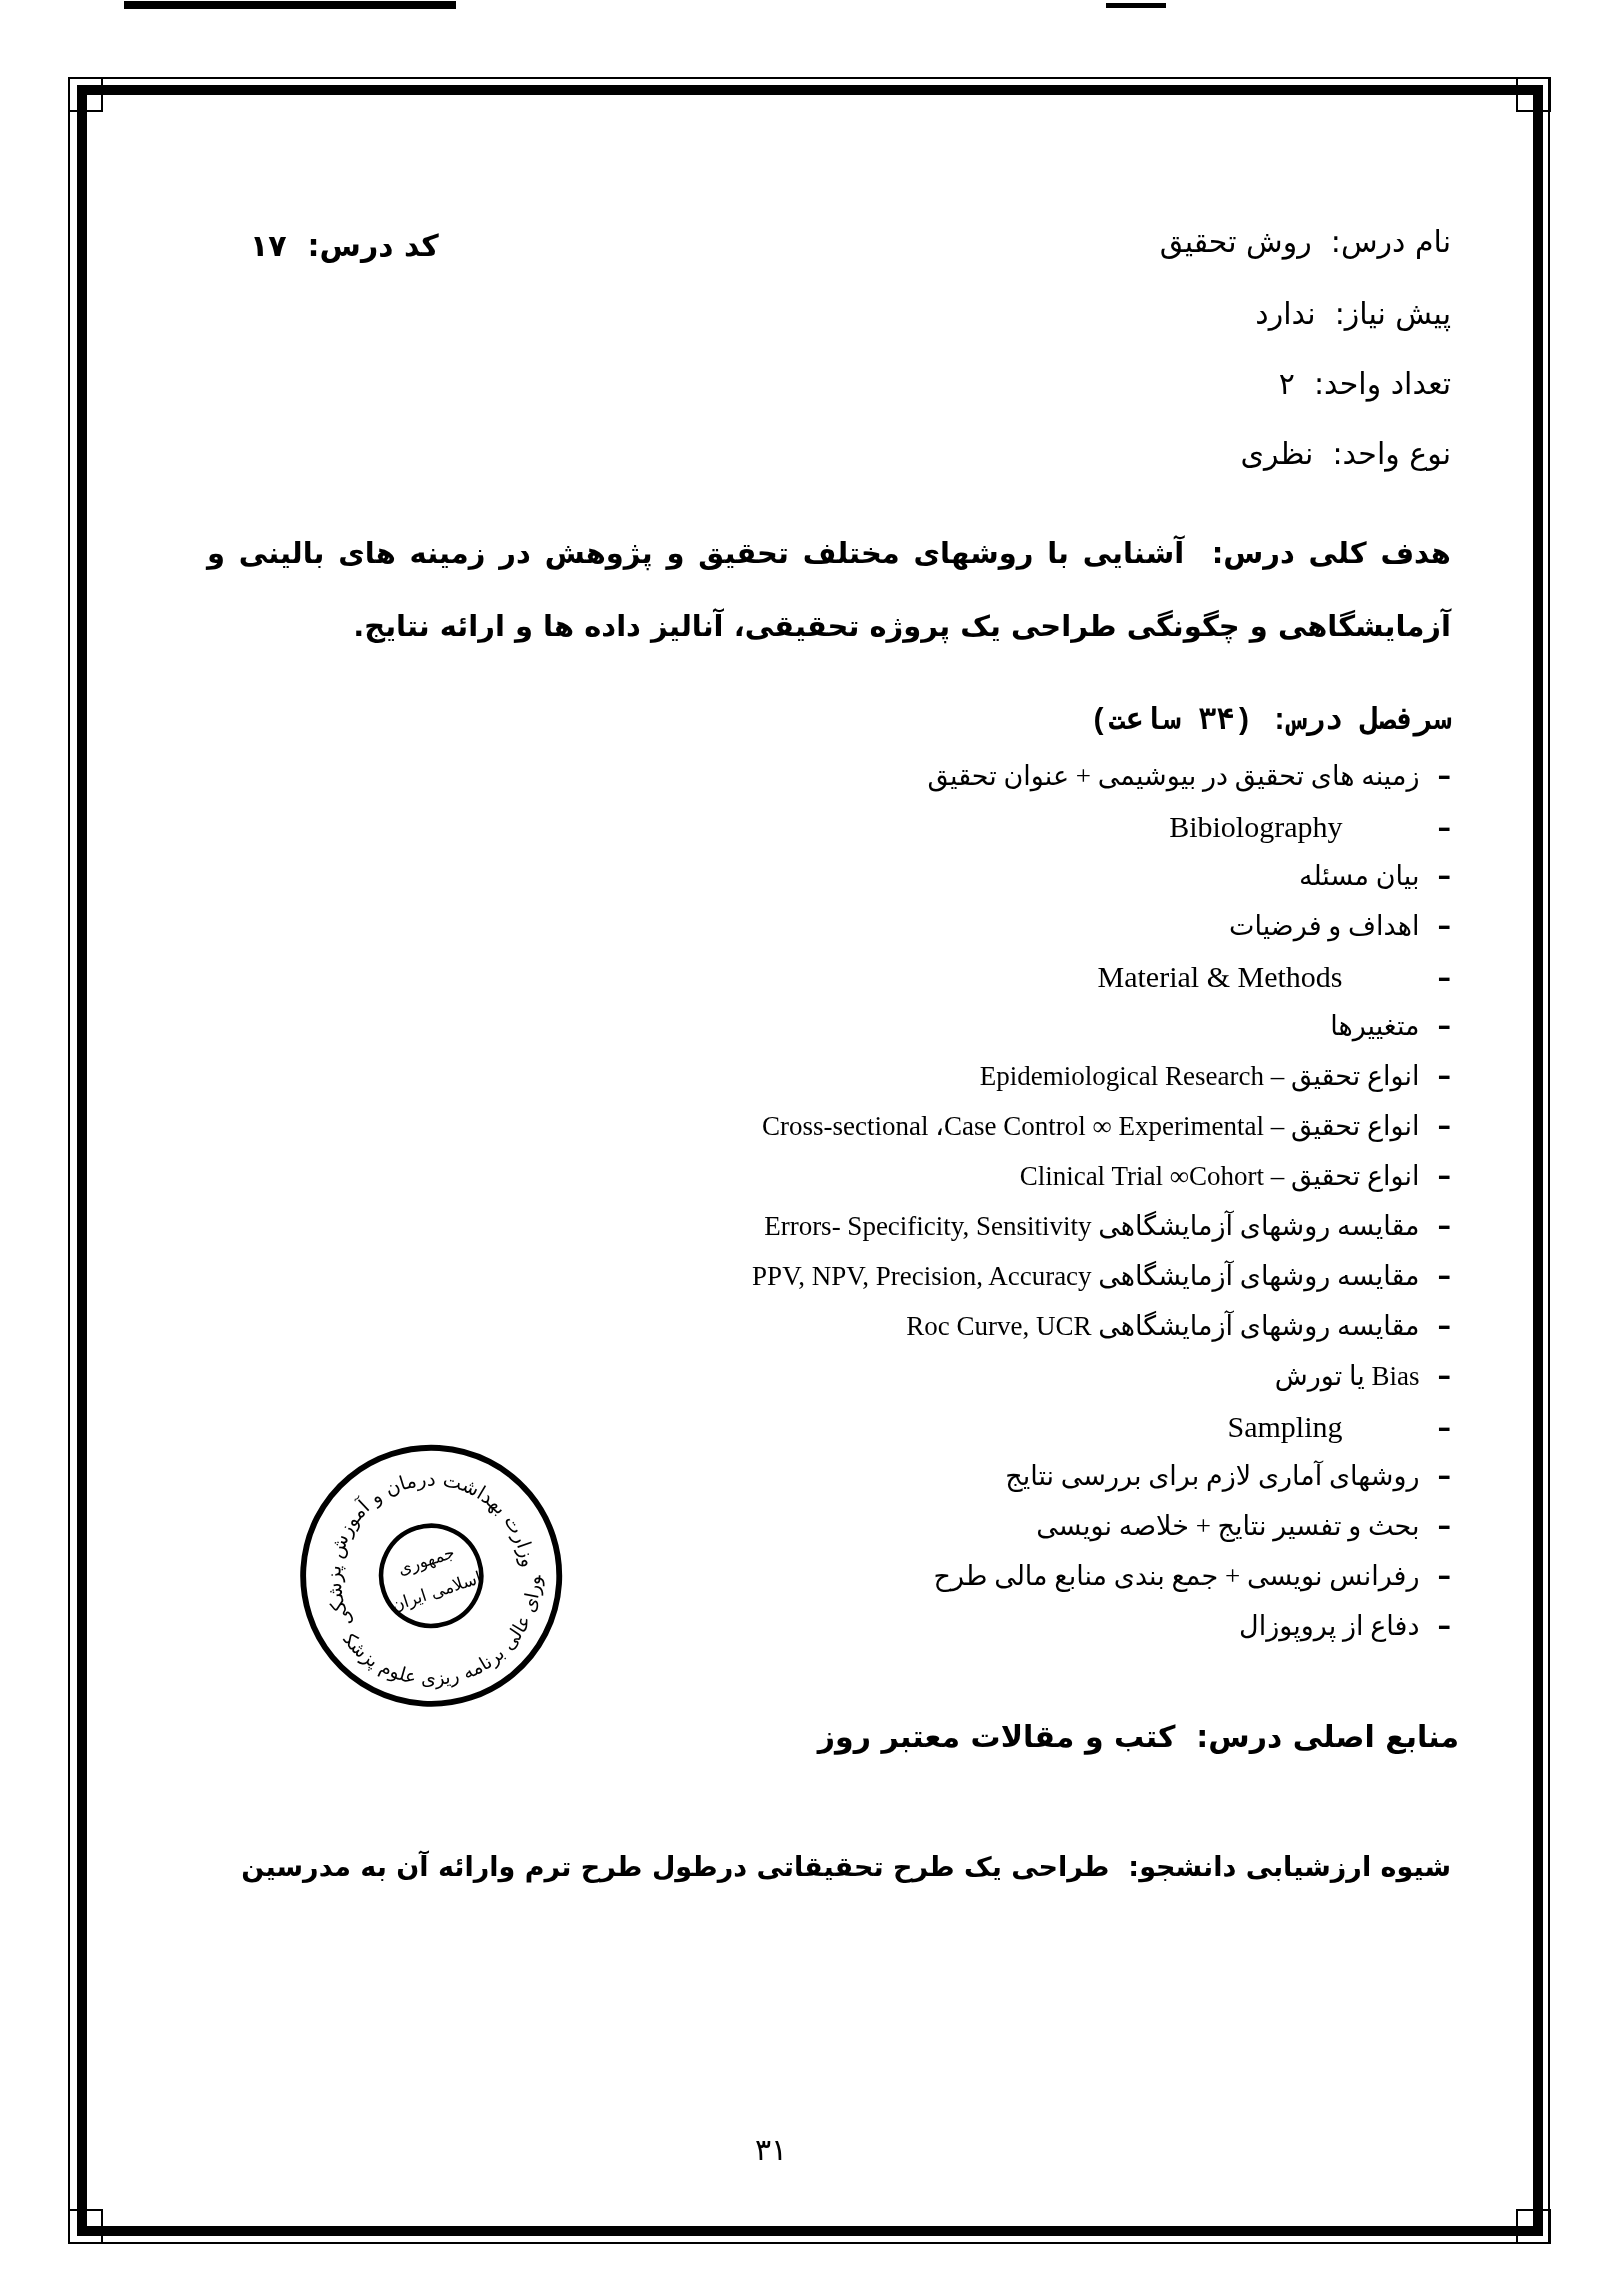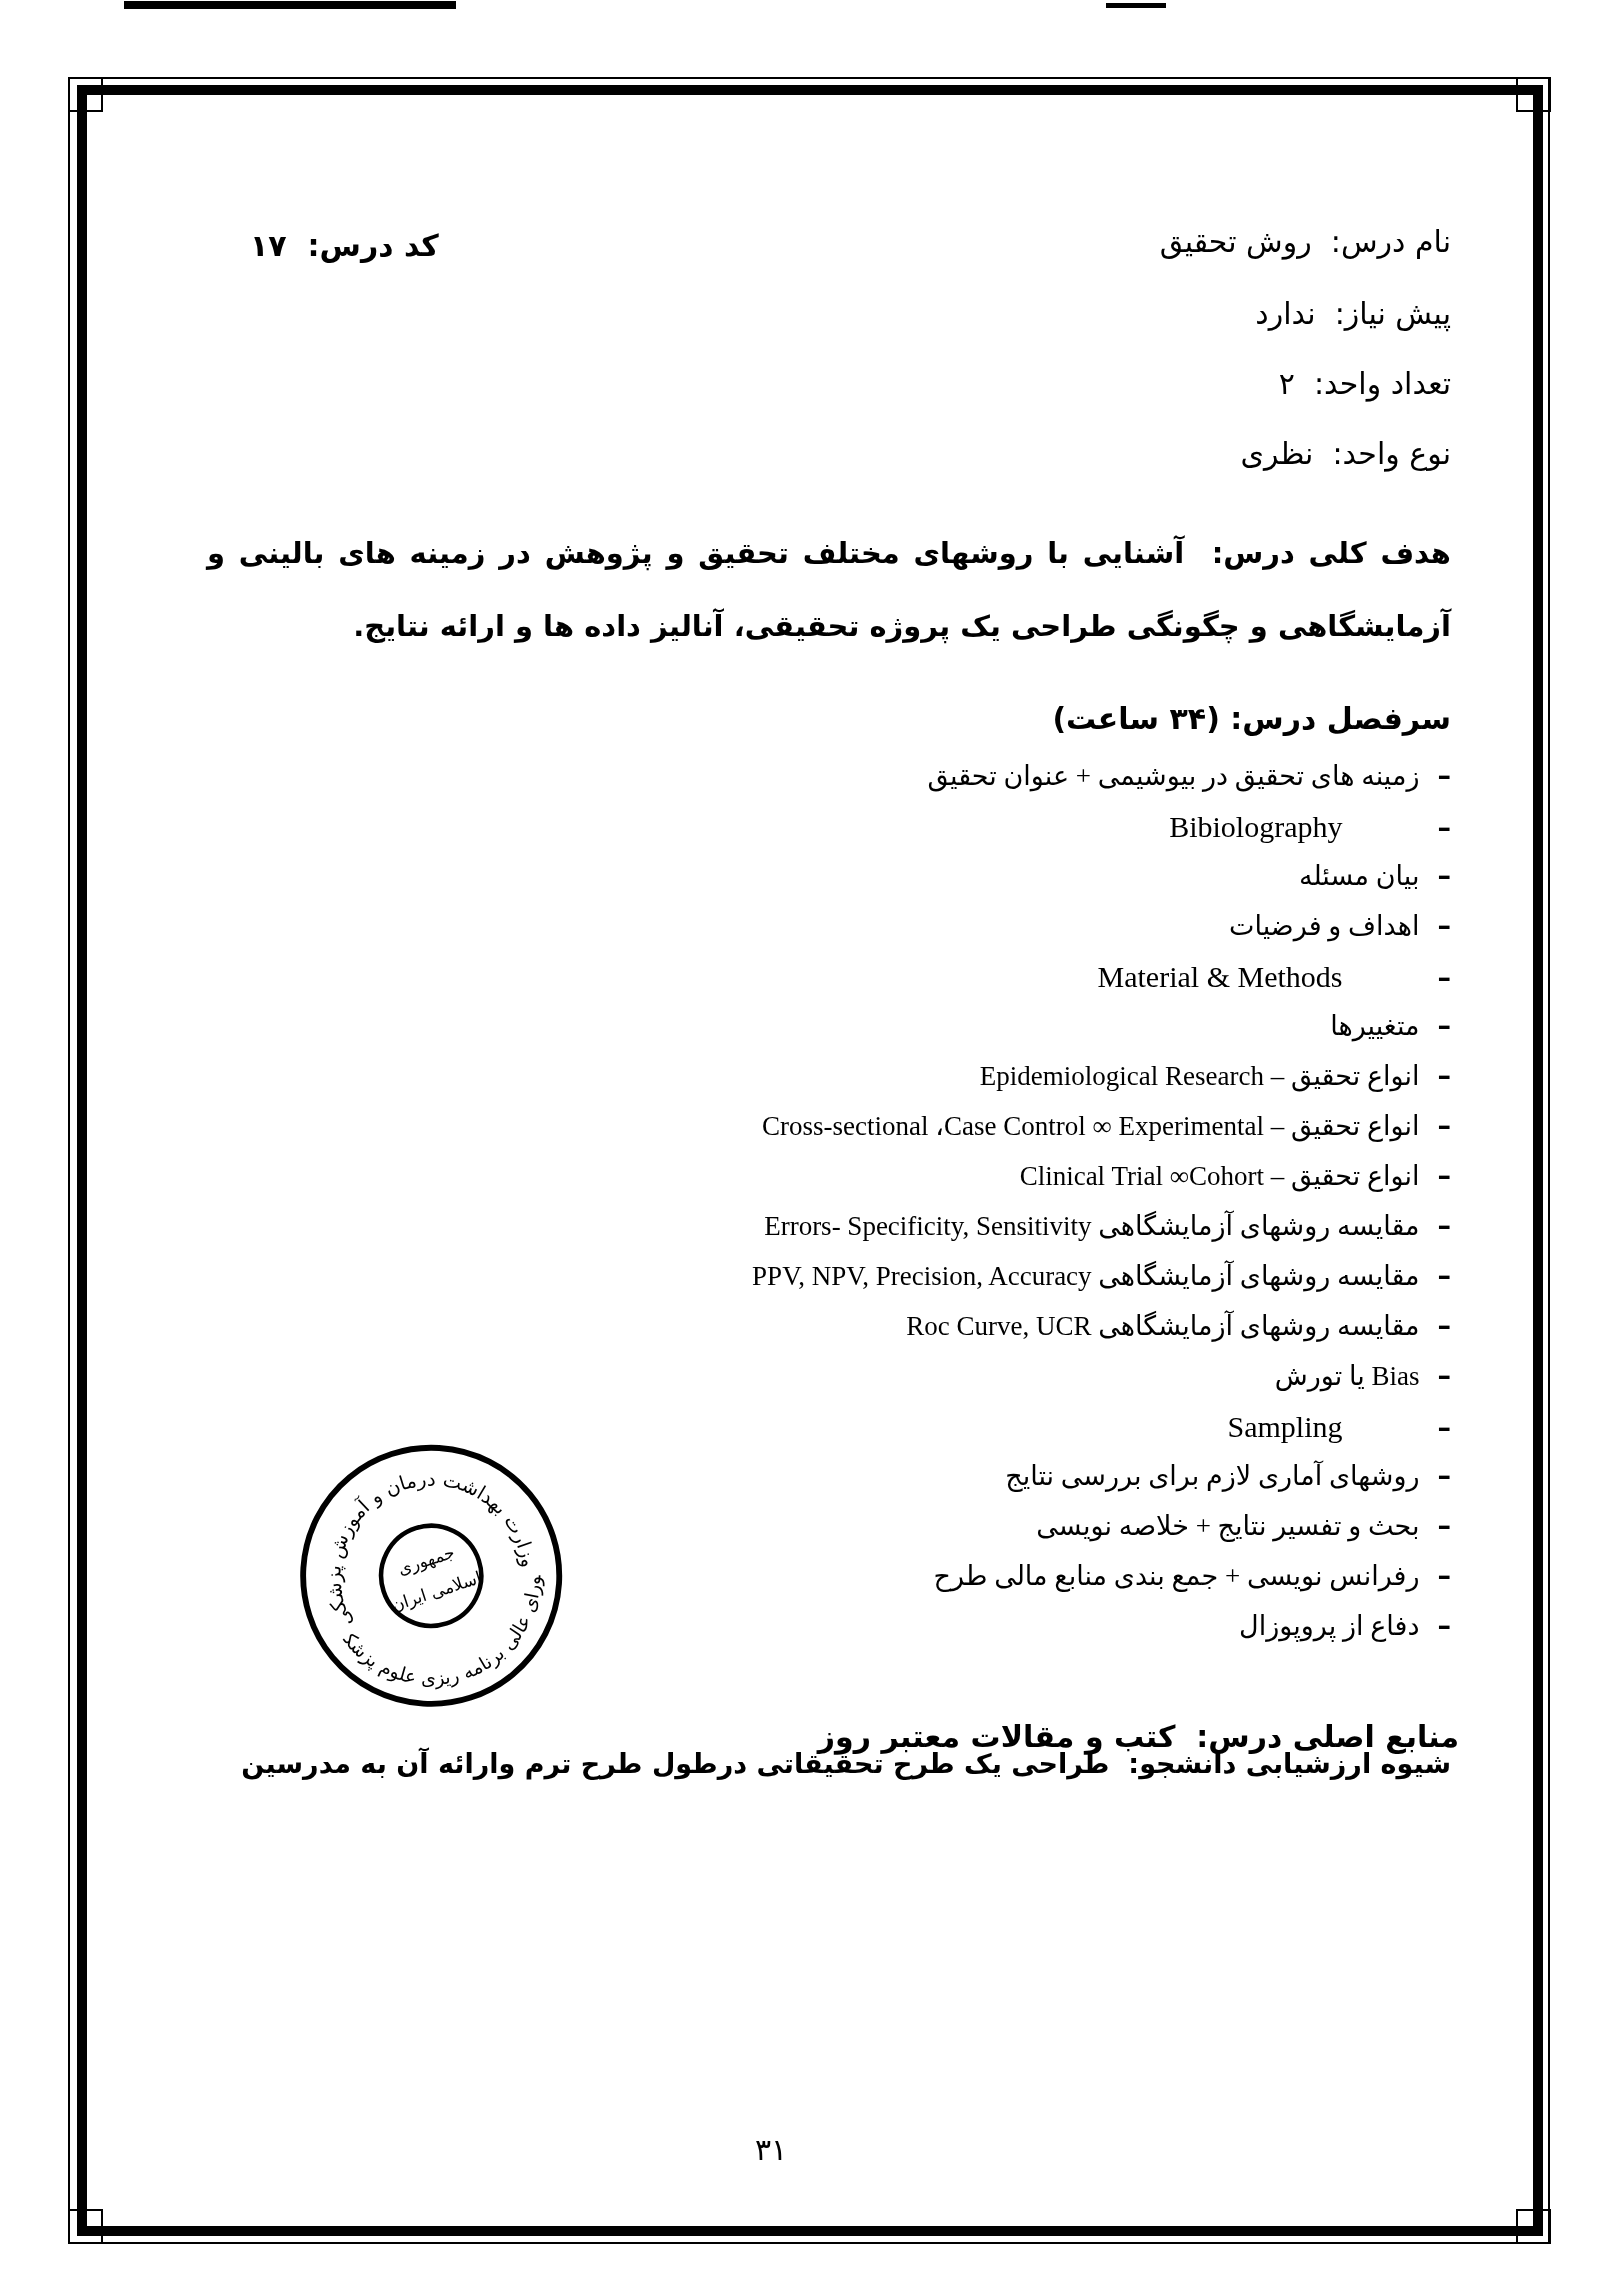--- a/index.html
+++ b/index.html
@@ -50,21 +50,21 @@
                font-size:30px; font-weight:700; direction:rtl; white-space:nowrap; }
 
   .objective {
     position:absolute; right:162px; top:517px; width:1244px;
     direction:rtl; text-align:justify;
     font-size:29px; font-weight:700; line-height:2.5;margin-left:32px;
   }
 
   .outline-heading {
     position:absolute; right:162px; top:701px;
-    direction:rtl; font-size:30px; font-weight:700; white-space:nowrap;
+    direction:rtl; font-size:30px; font-weight:700; white-space:nowrap;font-family:Liberation Mono, monospace;
   }
 
   .outline-list {
     position:absolute; right:162px; top:760px; width:1301px;
     direction:rtl;
   }
   .outline-item {
     display:flex; direction:rtl; align-items:baseline;
     height:50px; column-gap:18px; white-space:nowrap;
   }
@@ -78,21 +78,21 @@
   .stamp { position:absolute; left:257px; top:1399px; width:351px; height:351px; }
   .stamp text { font-family:"DejaVu Sans",sans-serif; fill:#000; }
 
   .sources-line {
     position:absolute; right:154px; top:1719px;
     direction:rtl; font-size:30px; font-weight:700; white-space:nowrap;
   }
   .sources-line .val { font-weight:700; }
 
   .eval-line {
-    position:absolute; right:162px; top:1748px;
+    position:absolute; right:162px; top:1851px;
     direction:rtl; font-size:27px; white-space:nowrap; font-weight:700;
   }
   .eval-line .val { font-weight:600; }
 
   .page-number {
     position:absolute; left:755px; top:2132px; width:111px;
     text-align:left; font-size:30px; font-weight:400; direction:rtl;
   }
 </style>
 </head>

